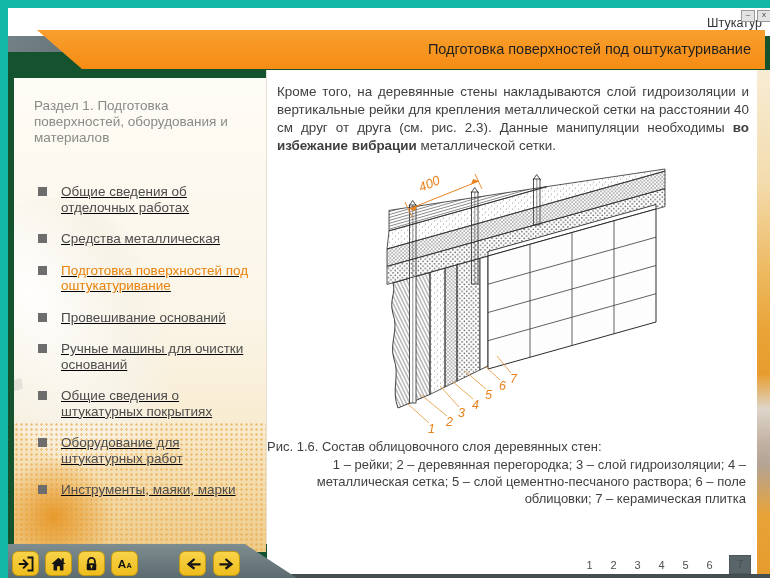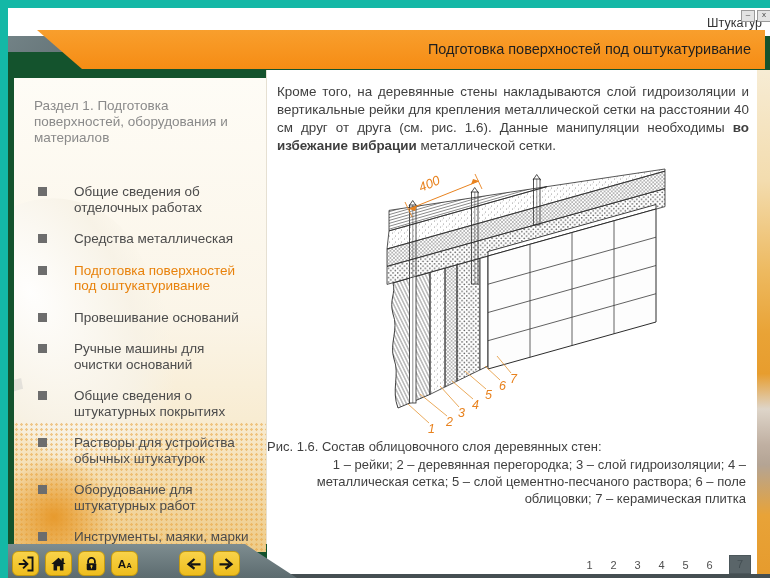--- a/index.html
+++ b/index.html
@@ -30,21 +30,21 @@
                transform:rotate(-28deg);opacity:.9;}
   .roller-handle{position:absolute;left:-70px;top:295px;width:150px;height:170px;border-radius:50%;
                  border:11px solid transparent;border-bottom-color:#d6d4cf;border-left-color:#dddbd6;
                  transform:rotate(35deg);opacity:.75;}
   .sb-speckle{position:absolute;left:0;bottom:0;width:100%;height:130px;opacity:.55;
               background-image:radial-gradient(#e8a43f 1px,rgba(0,0,0,0) 1.5px);background-size:5px 5px;}
   .sb-glow{position:absolute;left:-20px;bottom:-25px;width:120px;height:120px;border-radius:50%;
            background:radial-gradient(#e79a2d 0%,rgba(231,154,45,0) 70%);}
   .sb-title{position:relative;margin:20px 16px 0 20px;font-size:13.5px;line-height:16px;color:#8a8a8a;z-index:2;}
   .nav{position:relative;margin:38px 10px 0 24px;z-index:2;}
-  .nav-item{display:flex;gap:27px;margin-bottom:16px;cursor:pointer;}
+  .nav-item{display:flex;gap:14px;margin-bottom:16px;cursor:pointer;text-decoration:underline;}
   .bullet{flex:0 0 9px;width:9px;height:9px;margin-top:3px;background:#6d6d6d;}
   .nav-label{font-size:13.5px;line-height:15.5px;color:#4c4c4c;}
   .nav-item.active .nav-label{color:#e8820c;}
 
   
   .content{position:absolute;left:259px;top:62px;width:490px;height:506px;background:#ffffff;}
   .para{margin:13px 8px 0 10px;font-size:13.4px;line-height:18px;color:#3f3f3f;text-align:justify;}
   .para .b{font-weight:bold;}
   .fig{display:block;margin:4px 0 0 118px;}
   .cap-title{margin-top:2px;text-align:left;font-size:13px;color:#3f3f3f;}
@@ -118,36 +118,32 @@
       <div class="nav-item">
         <span class="bullet"></span>
         <span class="nav-label">Ручные машины для очистки оснований</span>
       </div>
       <div class="nav-item">
         <span class="bullet"></span>
         <span class="nav-label">Общие сведения о штукатурных покрытиях</span>
       </div>
       <div class="nav-item">
         <span class="bullet"></span>
-        <span class="nav-label">Растворы для устройства обычных штукатурок</span>
-      </div>
-      <div class="nav-item">
-        <span class="bullet"></span>
         <span class="nav-label">Оборудование для штукатурных работ</span>
       </div>
       <div class="nav-item">
         <span class="bullet"></span>
         <span class="nav-label">Инструменты, маяки, марки</span>
       </div>
     </div>
   </div>
   <div class="sb-sep"></div>
 
   <div class="content">
-    <p class="para"><span>Кроме того, на деревянные стены накладываются слой гидроизоляции и вертикальные рейки для крепления металлической сетки на расстоянии 40 см друг от друга (см. рис. 1.6). Данные манипуляции необходимы </span><span class="b">во избежание вибрации</span><span> металлической сетки.</span></p>
+    <p class="para"><span>Кроме того, на деревянные стены накладываются слой гидроизоляции и вертикальные рейки для крепления металлической сетки на расстоянии 40 см друг от друга (см. рис. 2.3). Данные манипуляции необходимы </span><span class="b">во избежание вибрации</span><span> металлической сетки.</span></p>
 
     <svg class="fig" width="282" height="278" viewBox="0 0 282 278">
       <defs>
         <pattern id="pGrainDiag" width="6" height="2.8" patternUnits="userSpaceOnUse" patternTransform="rotate(-16)">
           <path d="M0,1.4 H6" stroke="#585858" stroke-width="0.7"></path>
         </pattern>
         <pattern id="pGrainSteep" width="7" height="3.2" patternUnits="userSpaceOnUse" patternTransform="rotate(64)">
           <path d="M0,1.6 H7" stroke="#535353" stroke-width="0.7"></path>
         </pattern>
         <pattern id="pCross" width="3.6" height="3.6" patternUnits="userSpaceOnUse">

